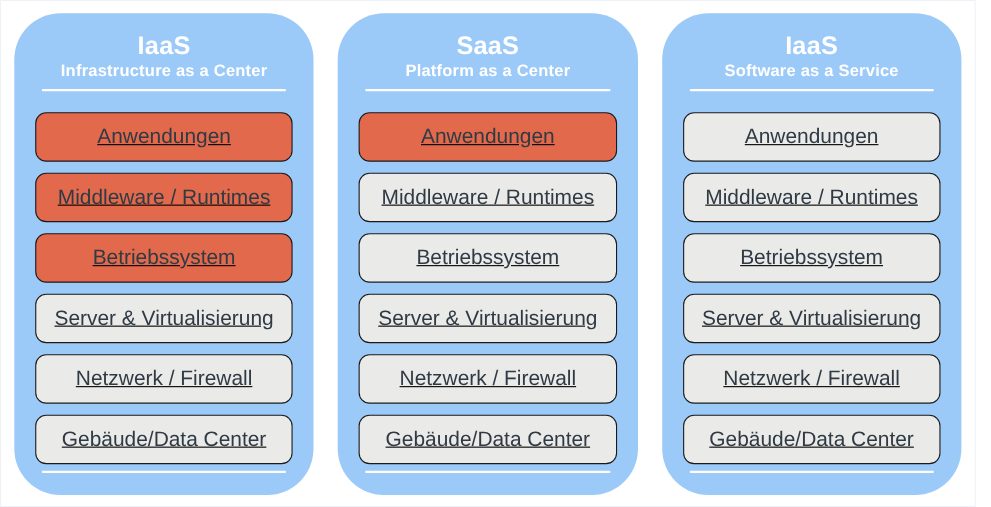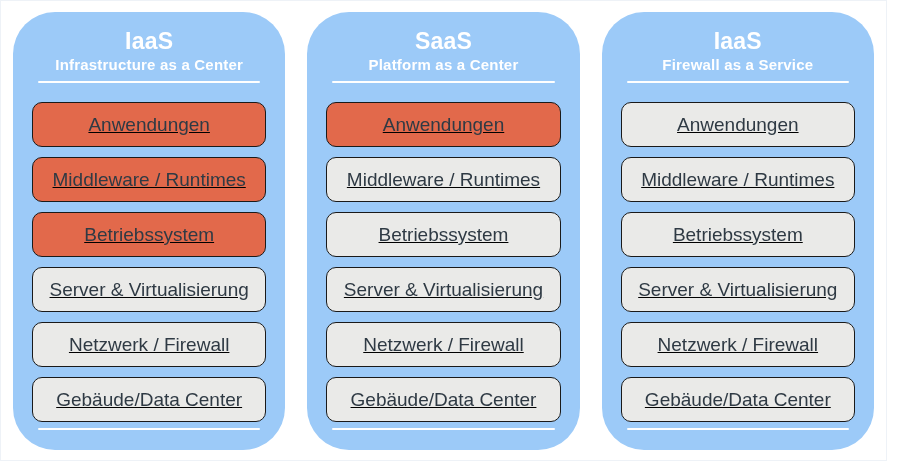--- a/index.html
+++ b/index.html
@@ -143,21 +143,21 @@
       <div class="layer-box">
         <span class="layer-label">Gebäude/Data Center</span>
       </div>
     </div>
     <div class="divider divider-bottom"></div>
   </section>
 
   <section class="column">
     <header class="col-header">
       <div class="col-title">IaaS</div>
-      <div class="col-subtitle">Firewall as a Service</div>
+      <div class="col-subtitle">Software as a Service</div>
     </header>
     <div class="divider divider-top"></div>
     <div class="layer-stack">
       <div class="layer-box">
         <span class="layer-label">Anwendungen</span>
       </div>
       <div class="layer-box">
         <span class="layer-label">Middleware / Runtimes</span>
       </div>
       <div class="layer-box">

